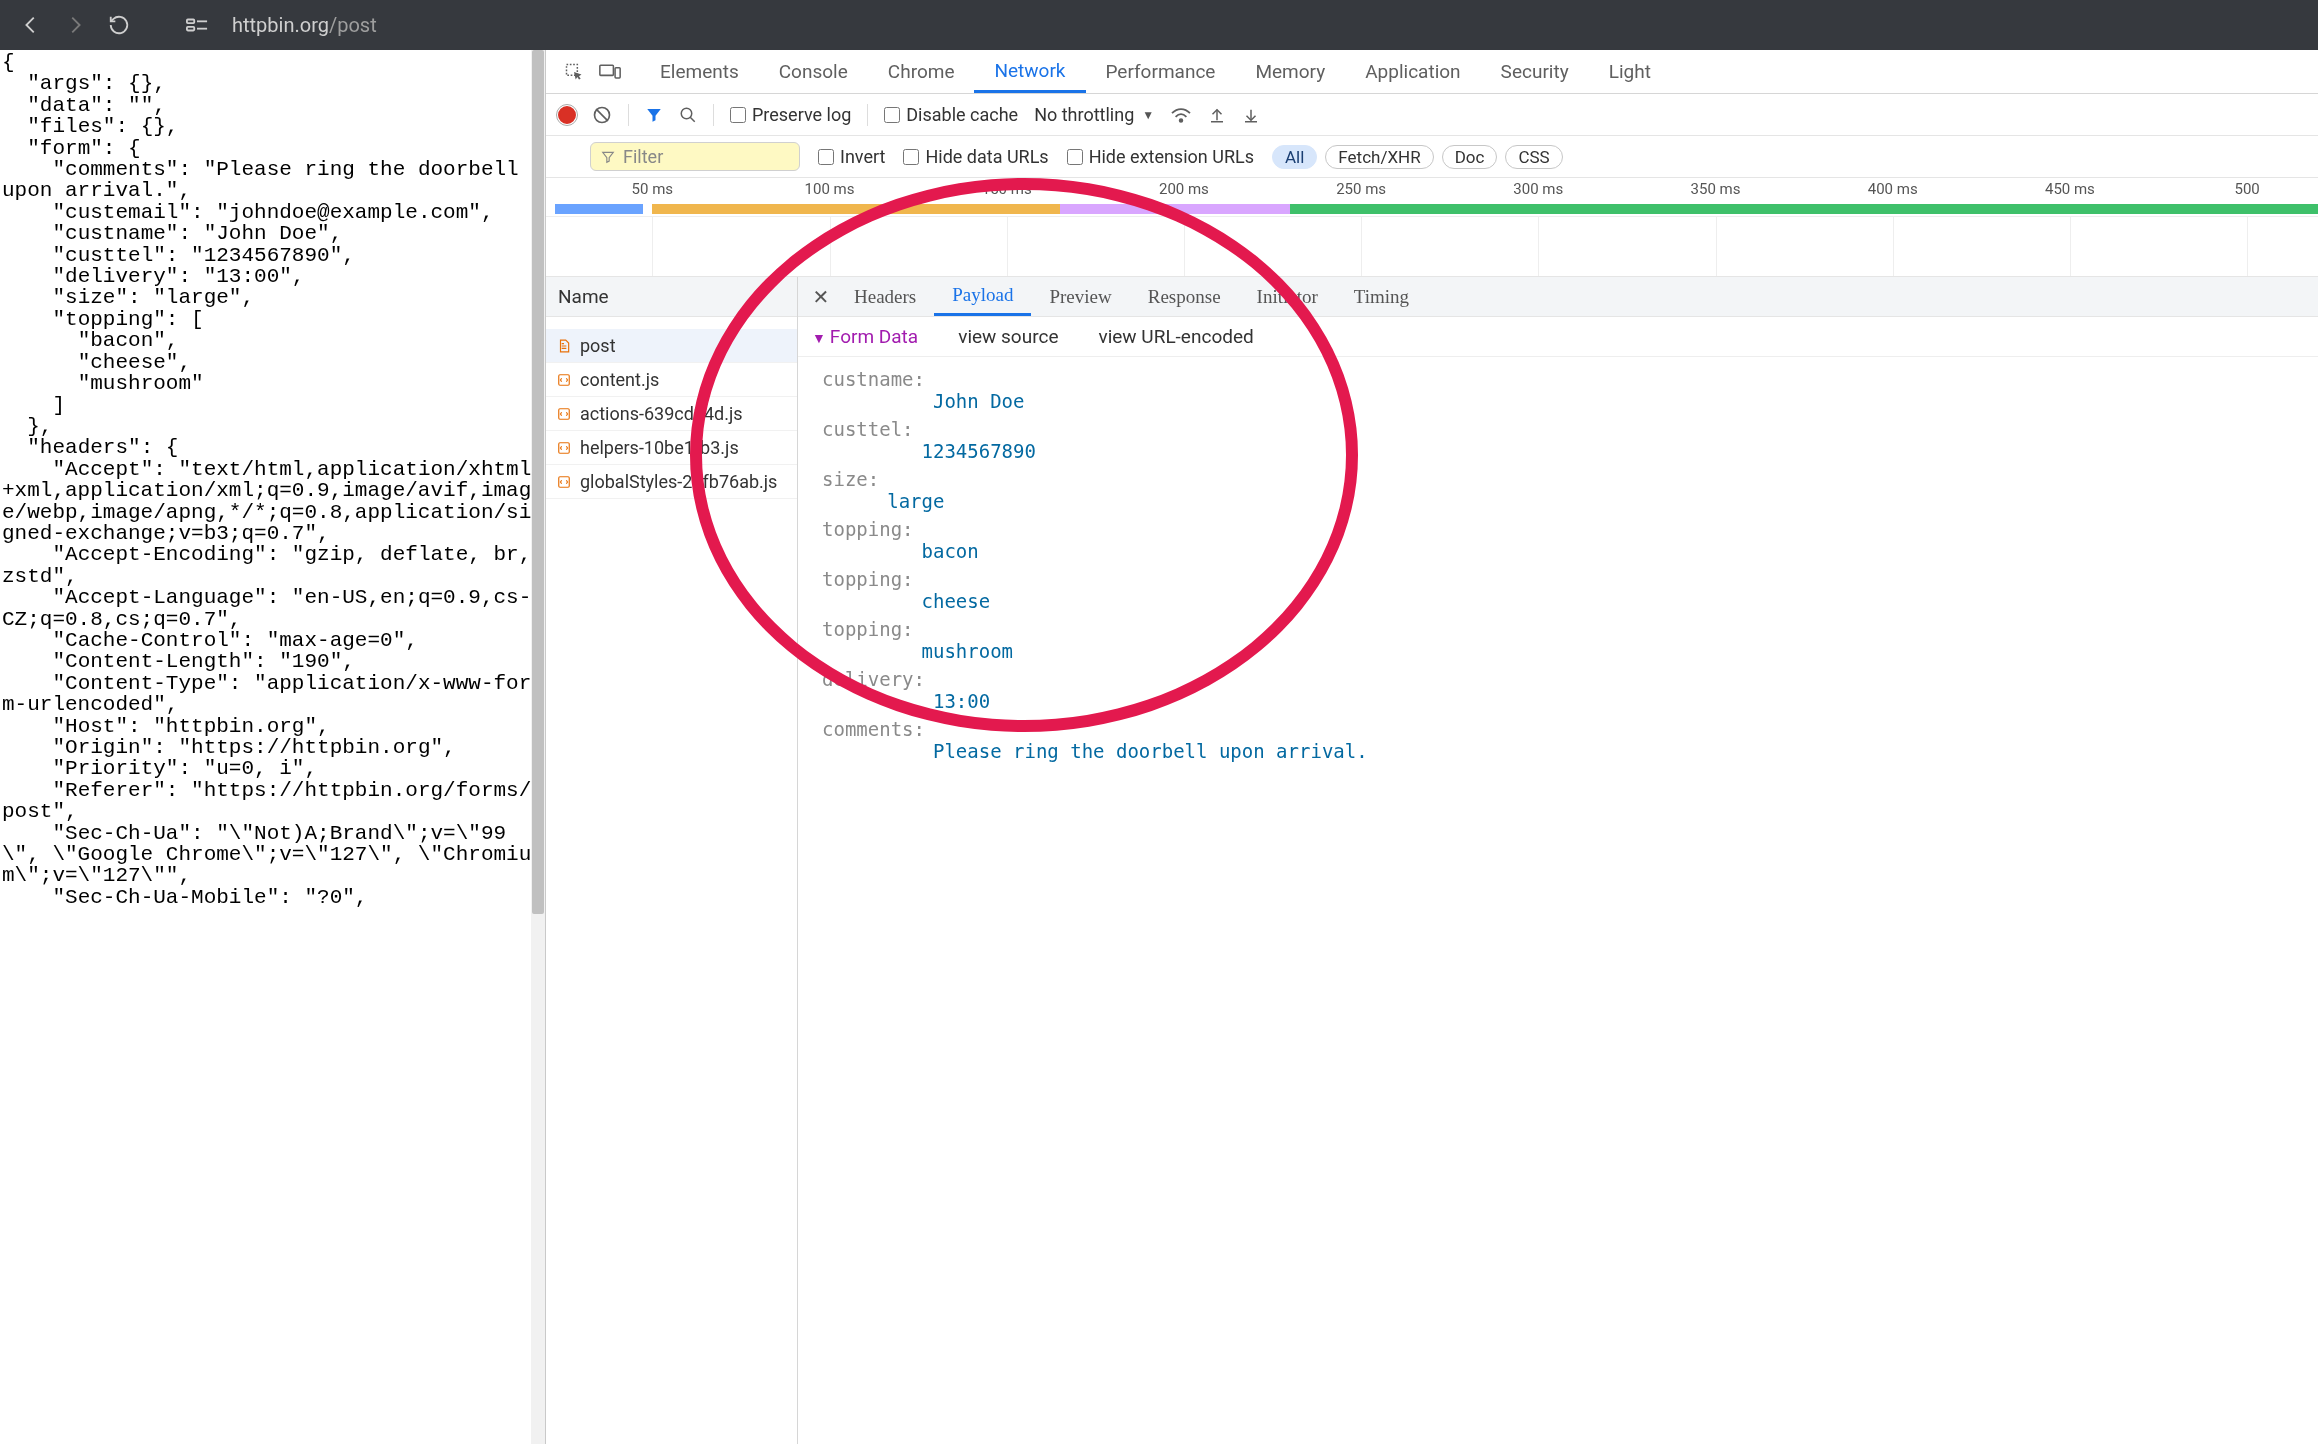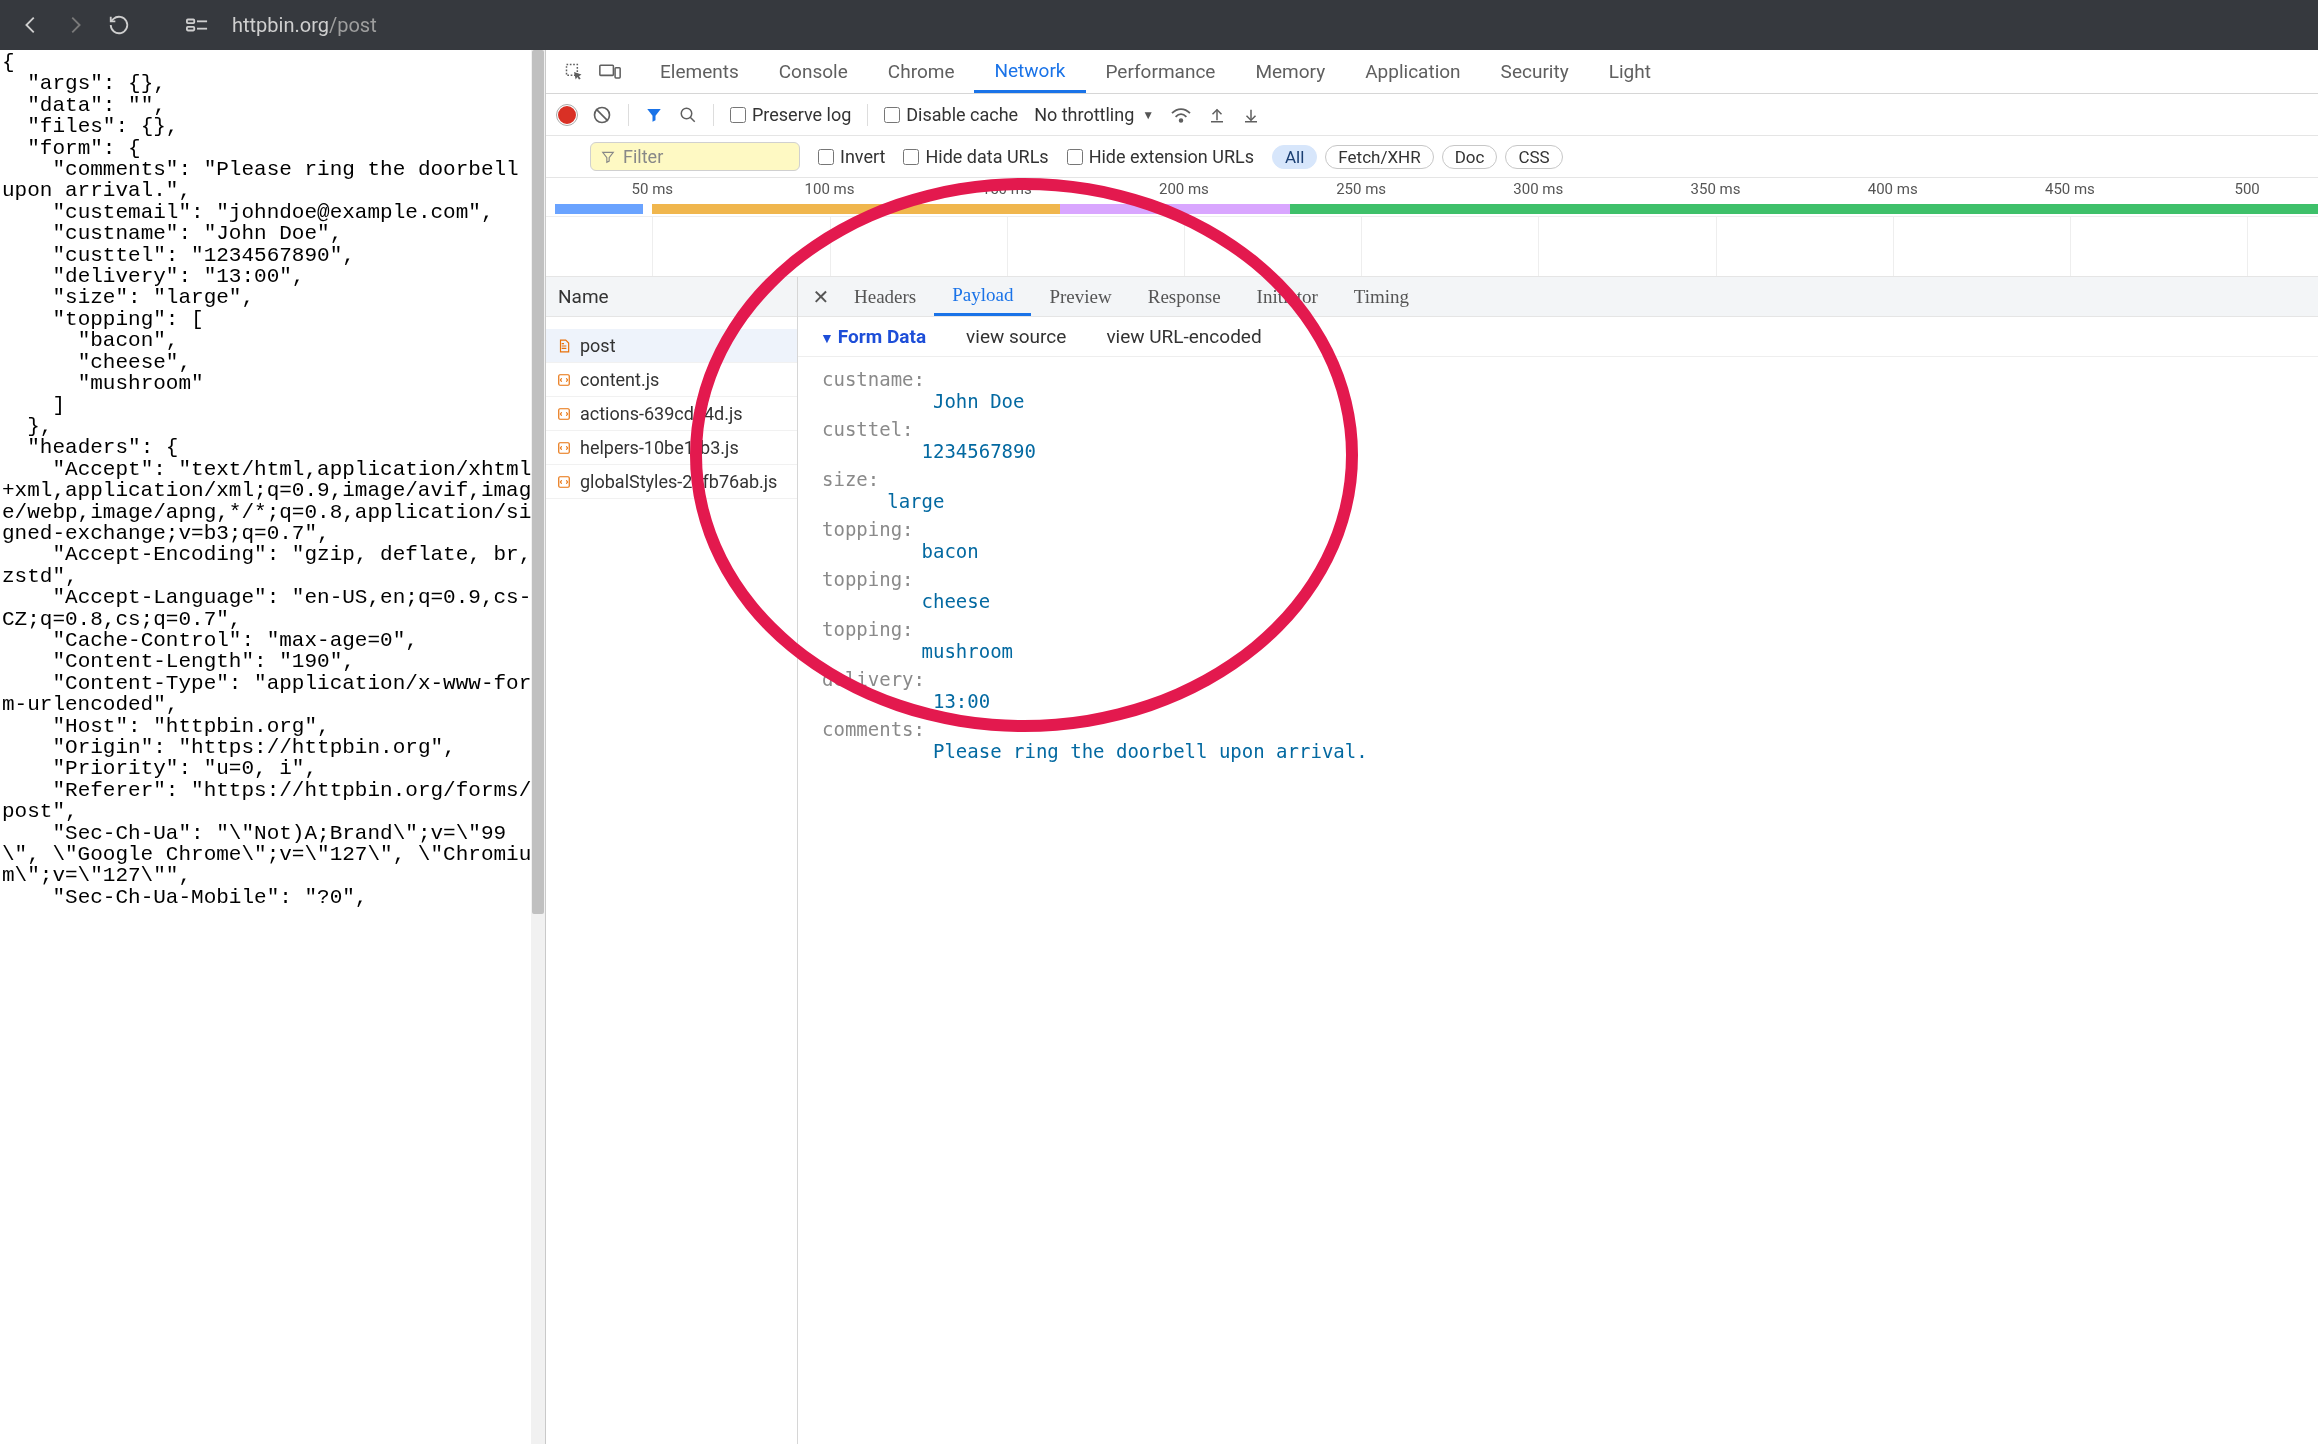--- a/index.html
+++ b/index.html
@@ -173,21 +173,21 @@
   .d-tab {
     padding: 0 18px; font-size:19px; color:#555; cursor:pointer;
     height:100%; display:flex; align-items:center;font-family:Liberation Serif, serif;
   }
   .d-tab.active { color:#1a73e8; border-bottom:3px solid #1a73e8; }
 
   .payload-head {
     height:40px; display:flex; align-items:center; gap:40px;
     padding: 0 14px; font-size:19px; border-bottom:1px solid #eee;
   }
-  .payload-head .fd { font-weight:700; color:#1d4ed8;margin-left:8px; }
+  .payload-head .fd { font-weight:400; color:#a21caf; }
   .payload-head .caret { margin-right:4px; font-size:14px;}
   .payload-head .link { color:#333; cursor:pointer; }
 
   .form-data { padding: 8px 16px 16px 24px; font-size:19px; font-family: "Menlo","Consolas",monospace;}
   .fd-row { display:flex; gap:8px; padding:3px 0; }
   .fd-key { color:#8a8a8a; }
   .fd-val { color:#0369a1;margin-top:22px; }
 
   
   .annot-circle {

